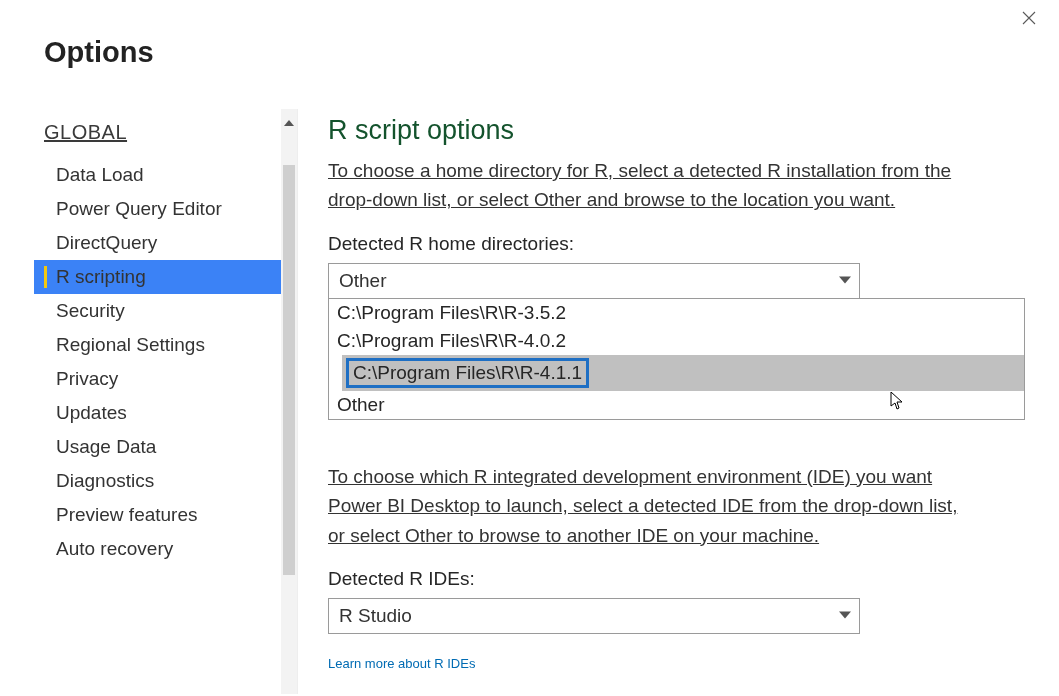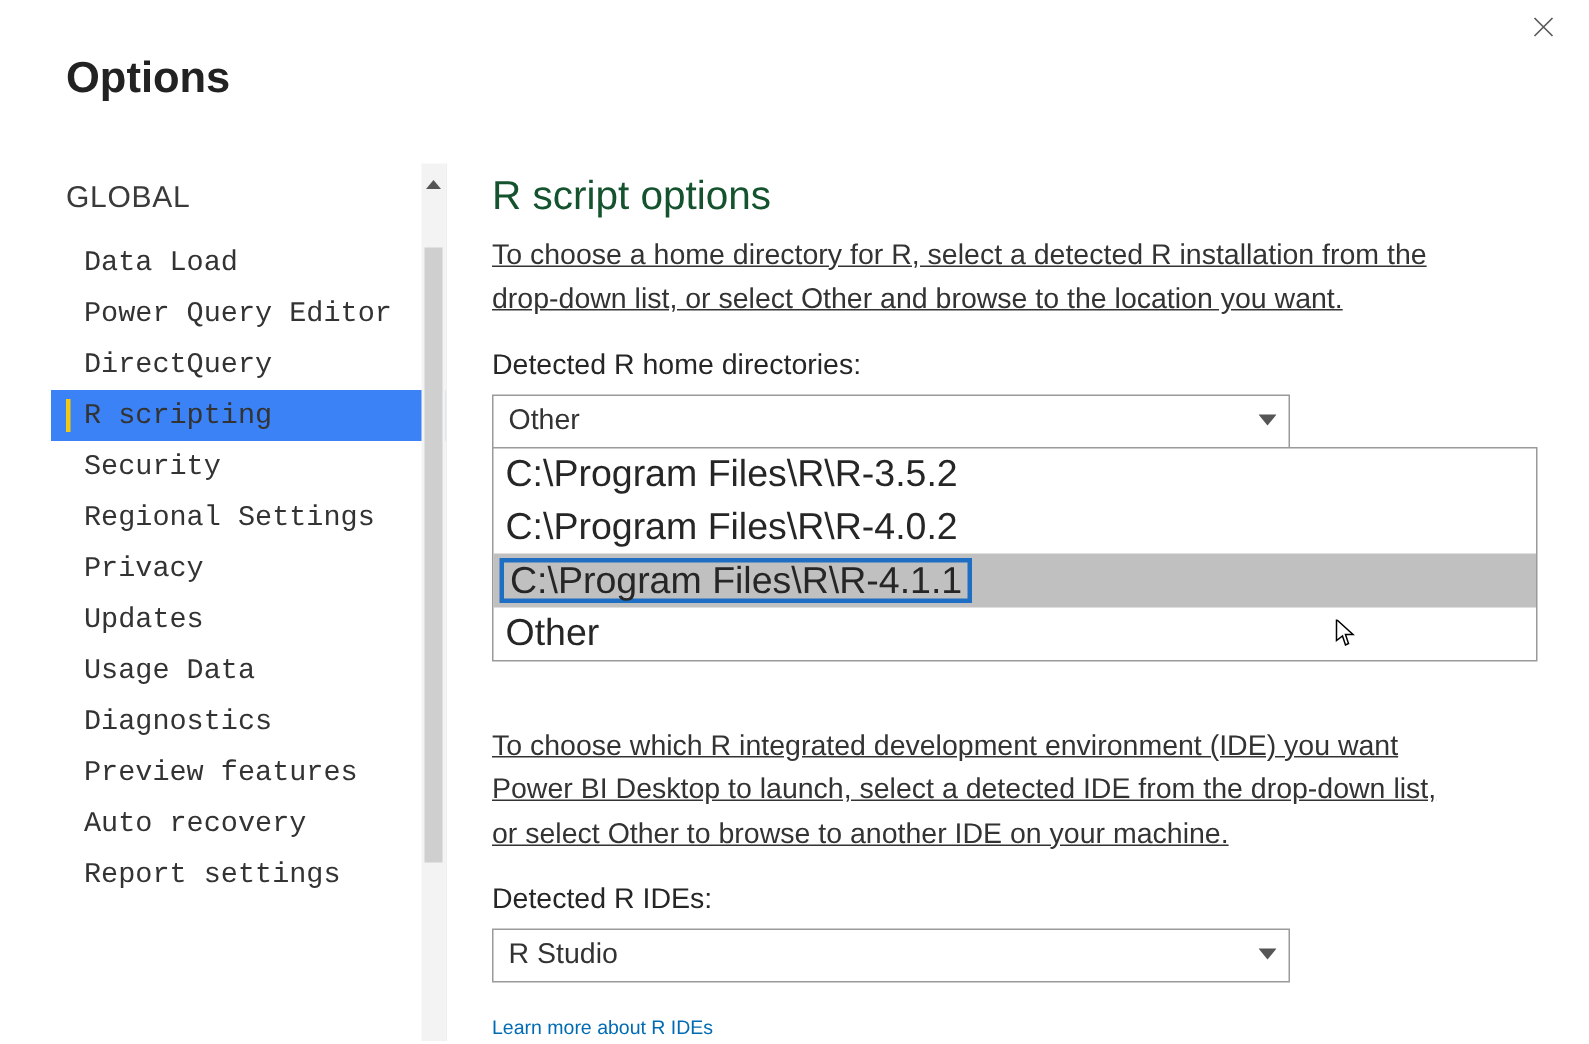--- a/index.html
+++ b/index.html
@@ -51,29 +51,29 @@
     height: 100%;
     overflow: hidden;
     position:relative;
   }
   .section-header {
     font-size: 20px;
     font-weight: 400;
     color:#3a3a3a;
     margin: 12px 0 14px 10px;
     letter-spacing: .5px;
+    text-decoration: underline;
   }
   ul.sidebar-list { list-style:none; margin:0; padding:0; }
   ul.sidebar-list li {
     padding: 6px 10px 6px 22px;
     font-size: 19px;
     color:#333;
     cursor:pointer;
     white-space: nowrap;
-    font-family: Liberation Mono, monospace;
   }
   ul.sidebar-list li.selected {
     background:#3b82f6;
     position:relative;
   }
   ul.sidebar-list li.selected::before {
     content:"";
     position:absolute;
     left:10px; top:6px; bottom:6px;
     width:3px;
@@ -152,27 +152,28 @@
 
   .dropdown-panel {
     position:relative;
     width: 697px;
     border:1px solid #9a9a9a;
     margin-top:-1px;
     background:#fff;
   }
   .dropdown-panel .option {
     padding: 3px 8px 3px 8px;
-    font-size:25px;
+    font-size:19px;
     cursor:pointer;
     display:flex;
     align-items:center;
   }
   .dropdown-panel .option.hover {
     background:#c0c0c0;
+    margin-left:13px;
   }
   .option .hl {
     border:3px solid #1e6fc4;
     padding:0 4px;
     margin-left:-4px;
     line-height: 24px;
   }
 
   .cursor-ptr {
     position:absolute;
@@ -213,21 +214,20 @@
           <li><span>DirectQuery</span></li>
           <li class="selected"><span>R scripting</span></li>
           <li><span>Security</span></li>
           <li><span>Regional Settings</span></li>
           <li><span>Privacy</span></li>
           <li><span>Updates</span></li>
           <li><span>Usage Data</span></li>
           <li><span>Diagnostics</span></li>
           <li><span>Preview features</span></li>
           <li><span>Auto recovery</span></li>
-          <li><span>Report settings</span></li>
         </ul>
     </div>
     <div class="scroll-track">
       <div class="scroll-up">
         <svg viewBox="0 0 10 6" width="10" height="6">
             <path d="M0 6 L5 0 L10 6 Z" fill="#555"></path>
           </svg>
       </div>
       <div class="scroll-thumb"></div>
     </div>

